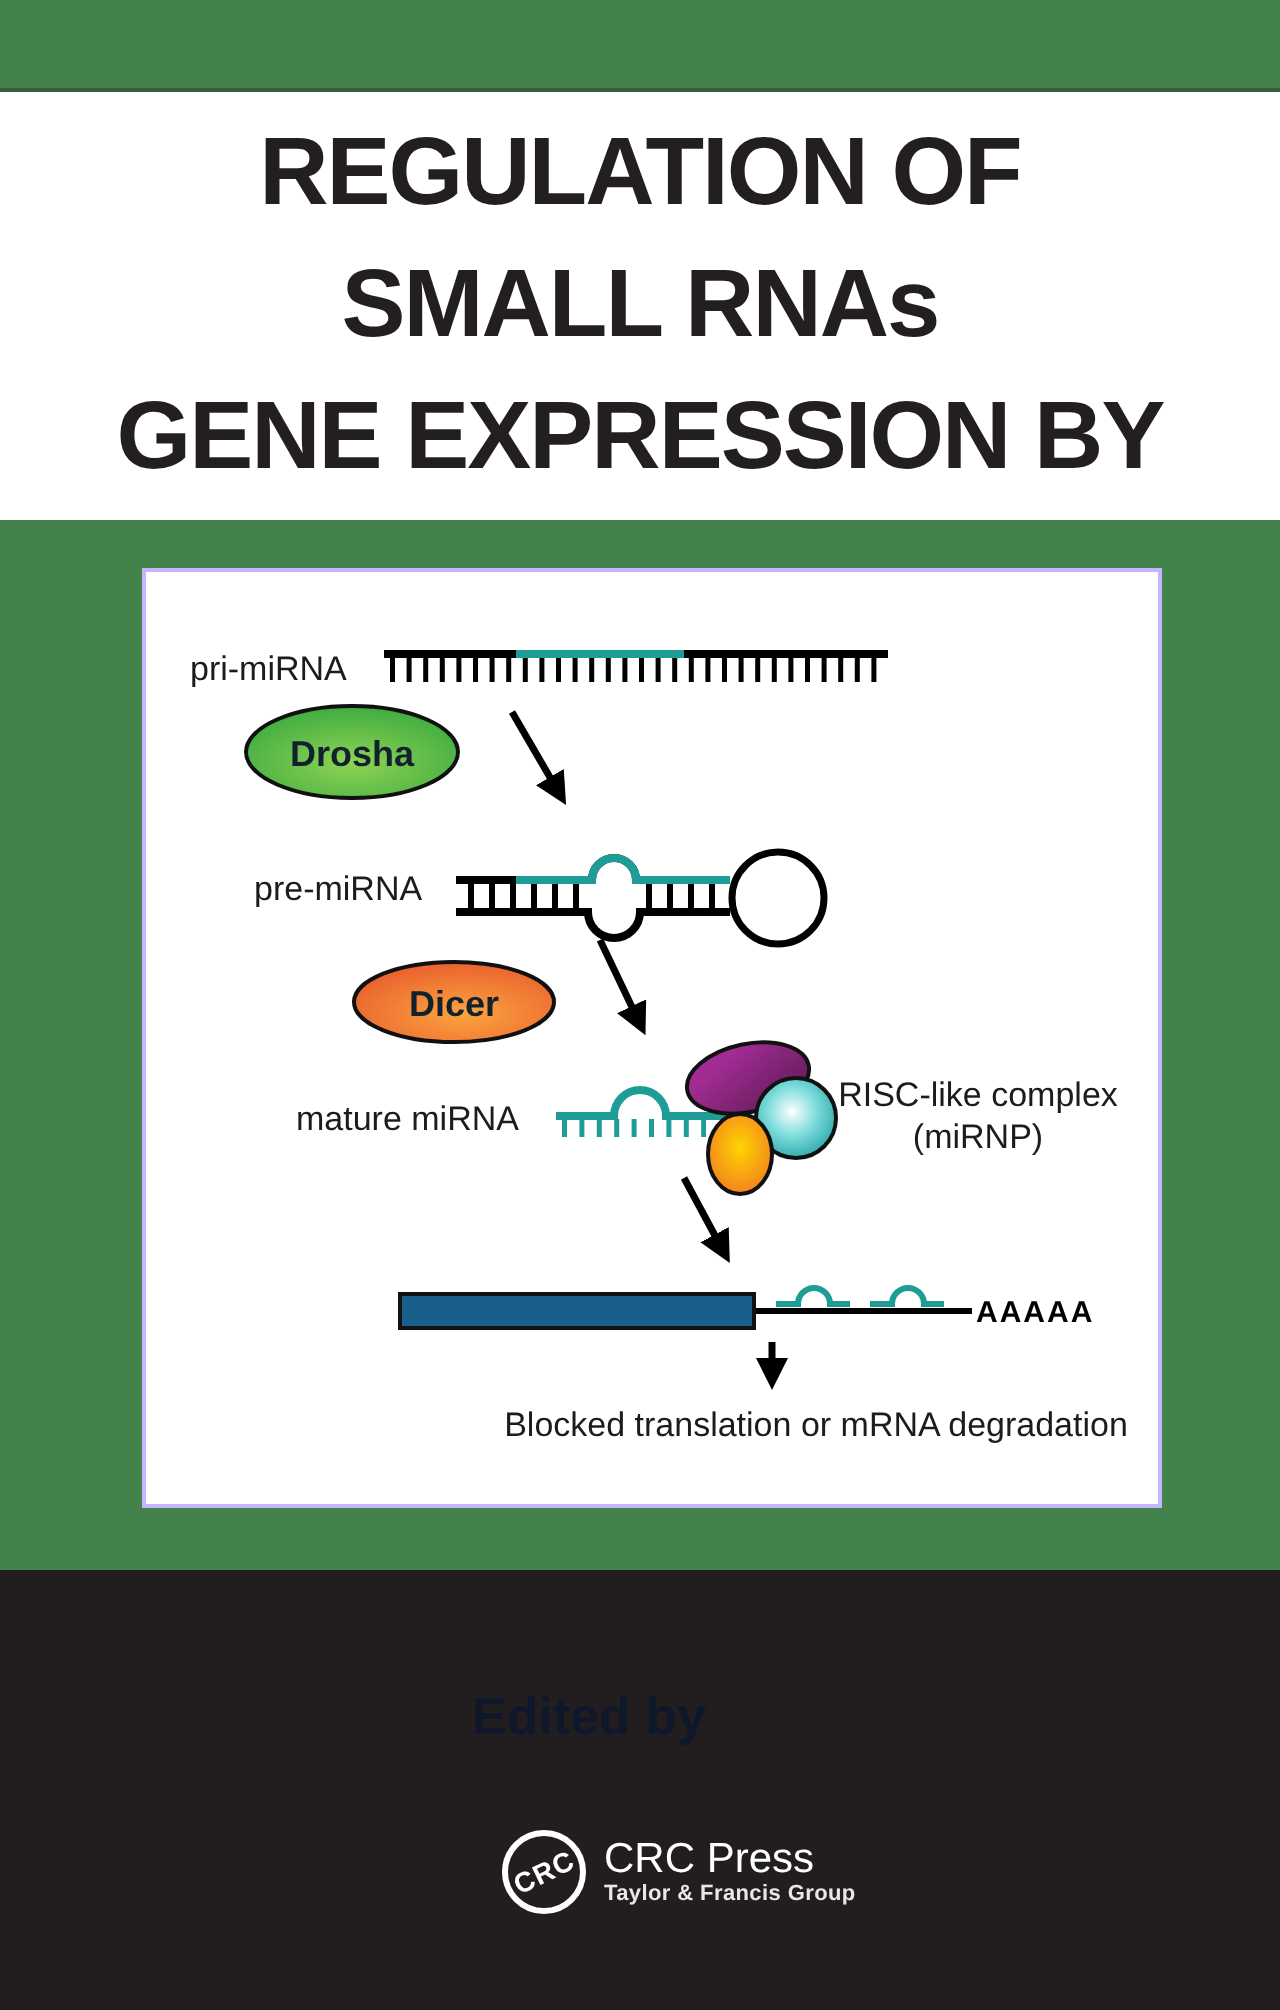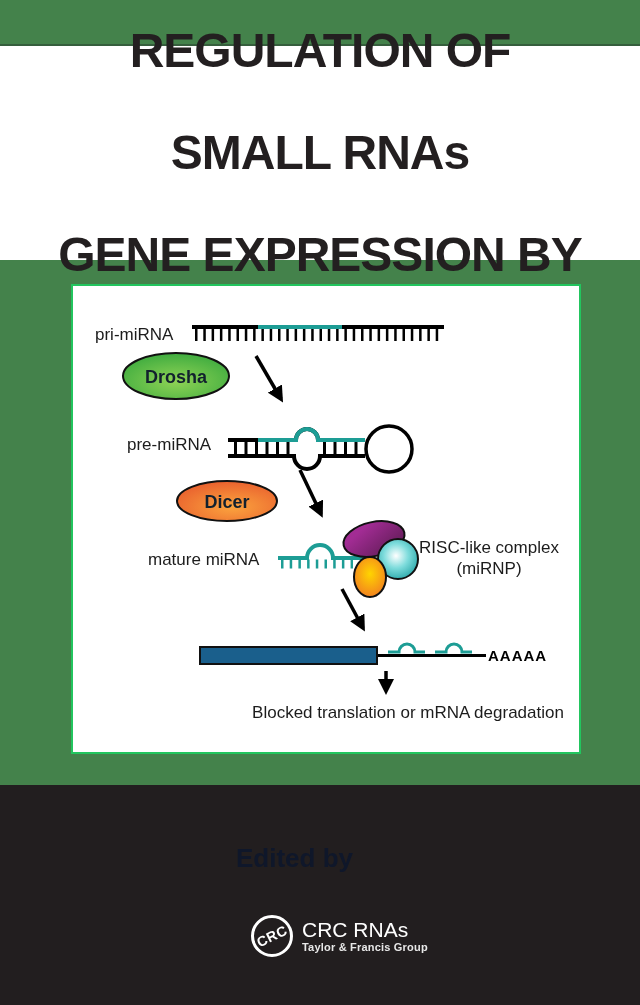--- a/index.html
+++ b/index.html
@@ -8,35 +8,35 @@
     width:640px;height:1005px;
     background:var(--green_band,#44824B);
     overflow:hidden;
     font-family:"Liberation Sans",sans-serif;
   }
   
   .title-band{
     position:absolute;left:0;top:44px;width:640px;height:214px;
     background:#ffffff;
     border-top:2px solid #355e3c;
-    display:flex;flex-direction:column;justify-content:center;gap:36px;
+    display:flex;flex-direction:column;justify-content:center;
   }
   .title-line{
     text-align:center;
     font-weight:bold;
     font-size:48px;line-height:66px;
     letter-spacing:-1px;
     color:var(--title_ink,#231F20);
   }
   
   .diagram-box{
     position:absolute;left:71px;top:284px;
     width:506px;height:466px;
     background:#ffffff;
-    border:2px solid #22c55e;
+    border:2px solid #c4b5fd;
   }
   .diagram-box svg{display:block;}
   
   .blk-line{stroke:#000;stroke-width:4;fill:none;}
   .teal-line{stroke:var(--teal,#1D9D95);stroke-width:4;fill:none;}
   .comb-blk{stroke:#000;stroke-width:12;stroke-dasharray:2.5 5.8;fill:none;}
   .rung{stroke:#000;stroke-width:16;stroke-dasharray:3 7.5;fill:none;}
   .comb-teal{stroke:var(--teal,#1D9D95);stroke-width:9;stroke-dasharray:2.5 6.2;fill:none;}
   .arrow{stroke:#000;stroke-width:3.5;fill:none;}
   .thin-blk{stroke:#000;stroke-width:3;fill:none;}
@@ -175,18 +175,18 @@
 
   <div class="black-band"></div>
 
   <div class="edited-by">Edited by</div>
 
   <div class="logo">
     <div class="logo-circle">
       <span>CRC</span>
     </div>
     <div class="logo-text">
-      <div class="logo-name">CRC RNAs</div>
+      <div class="logo-name">CRC Press</div>
       <div class="logo-group">Taylor &amp; Francis Group</div>
     </div>
   </div>
 
 </div>
 
 </body></html>

